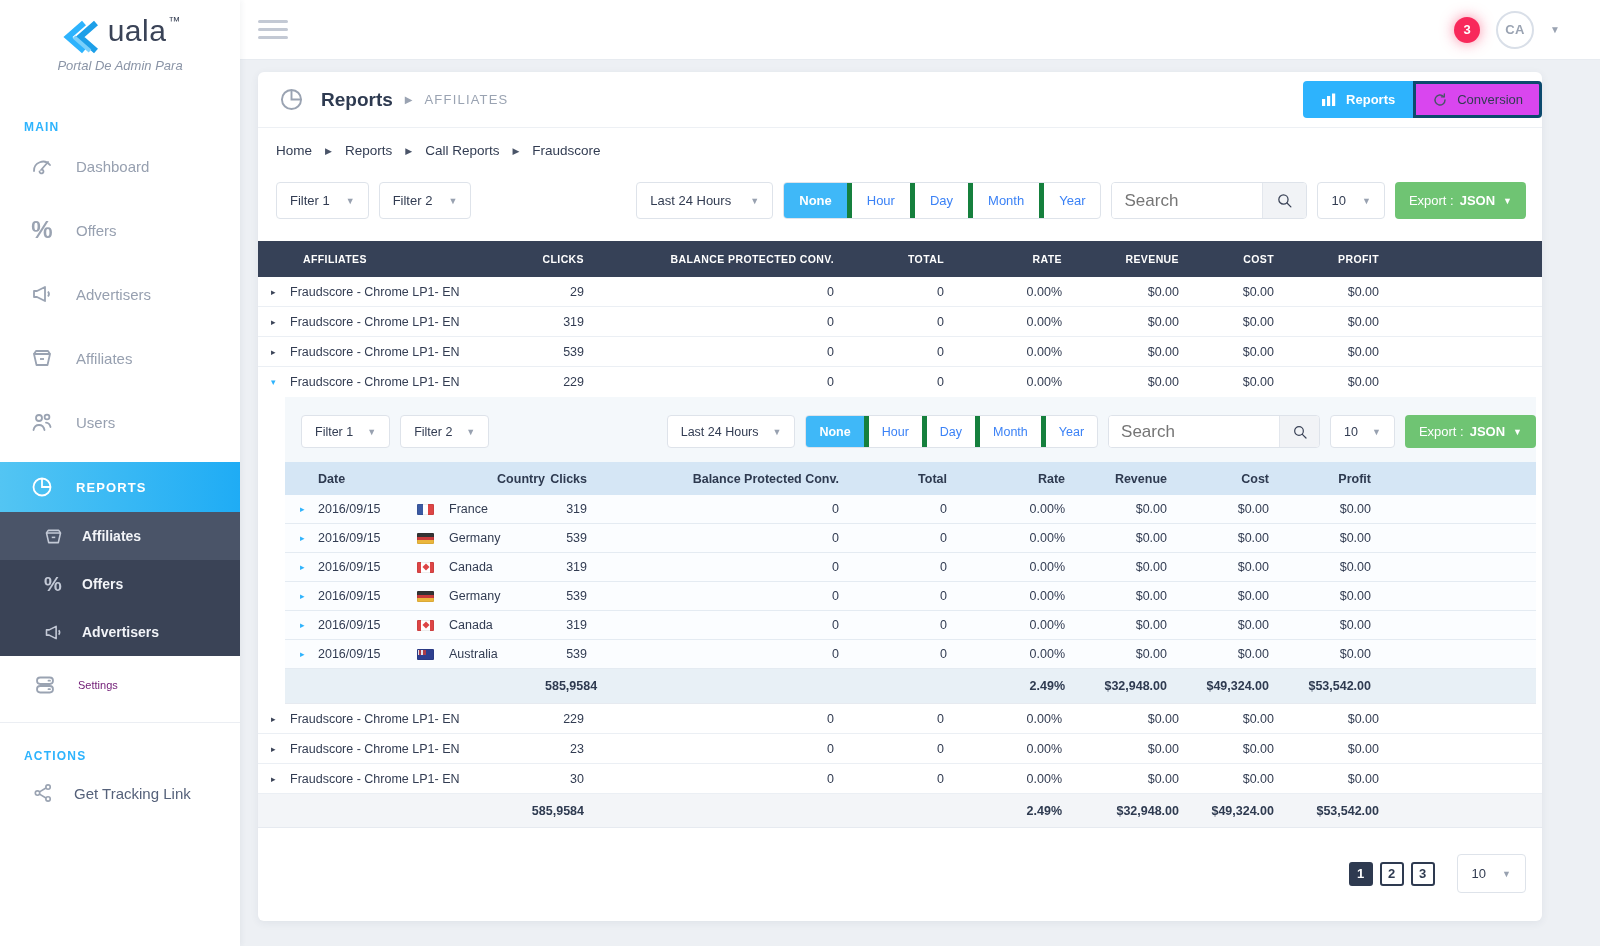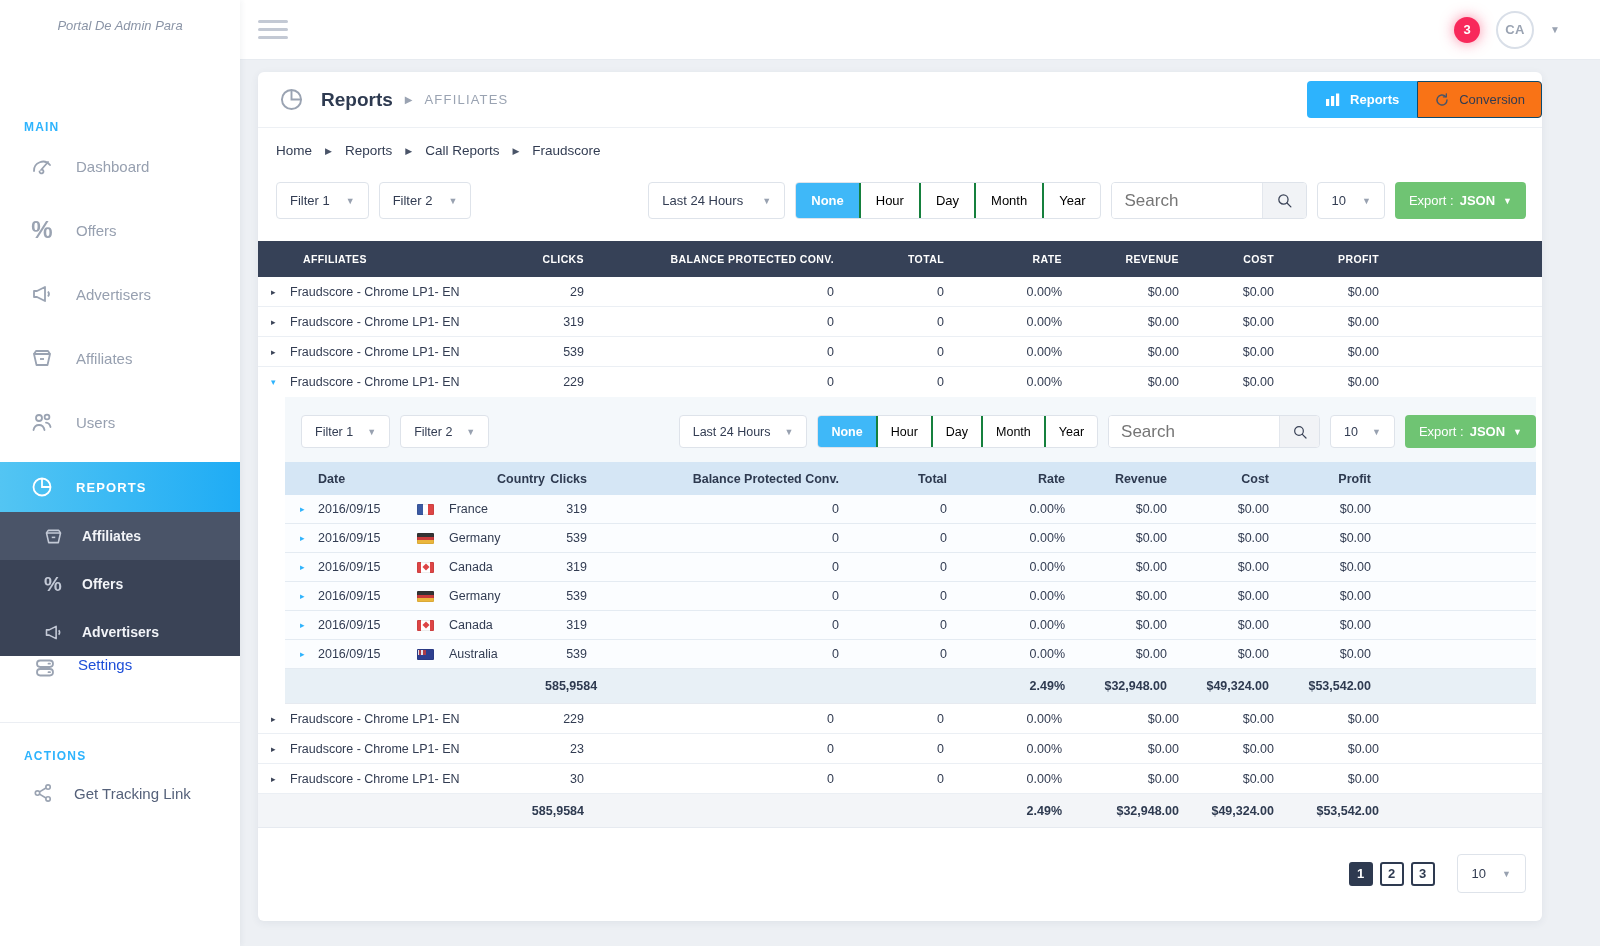--- a/index.html
+++ b/index.html
@@ -20,21 +20,21 @@
   .side-section { color:#2DB3FD; font-size:12px; font-weight:bold; letter-spacing:1.2px; padding-left:24px; margin-top:20px; }
   .nav-item { height:64px; display:flex; align-items:center; gap:21px; padding-left:29px; color:#97A0B0; font-size:15px; cursor:pointer; }
   .nav-item .ic { width:26px; display:flex; justify-content:center; color:#9AA3B2; }
   .nav-reports { margin-top:8px; height:50px; display:flex; align-items:center; gap:21px; padding-left:29px;
     background:linear-gradient(90deg,#53C5F3,#1FACF5); color:#fff; font-size:13px; font-weight:bold; letter-spacing:1.1px; cursor:pointer; }
   .nav-reports .ic { width:26px; display:flex; justify-content:center; color:#fff; }
   .submenu { background:#3A4356; }
   .sub-item { height:48px; display:flex; align-items:center; gap:17px; padding-left:41px; color:#F2F4F8; font-size:14px; font-weight:600; cursor:pointer; }
   .sub-item .ic { width:24px; display:flex; justify-content:center; color:#C3C9D6; }
   .sub-item.current { background:#4A5468; }
-  .nav-settings { height:58px; display:flex; gap:21px; padding-left:33px; color:#1d4ed8; font-size:15px; cursor:pointer; }
+  .nav-settings { height:58px; display:flex; align-items:center; gap:21px; padding-left:33px; color:#701a75; font-size:11px; cursor:pointer; }
   .nav-settings .ic { width:24px; display:flex; justify-content:center; color:#9AA3B2; }
   .side-divider { border-top:1px solid #EBEEF3; margin-top:8px; }
   .actions-label { margin-top:26px; }
   .nav-track { height:60px; display:flex; align-items:center; gap:19px; padding-left:31px; color:#55617A; font-size:15px; cursor:pointer; }
   .nav-track .ic { width:24px; display:flex; justify-content:center; color:#9AA3B2; }
   
   .mainwrap { flex:1; display:flex; flex-direction:column; }
   .topbar { height:60px; background:#fff; border-bottom:1px solid #E7EBF0; display:flex; align-items:center; padding:0 40px 0 18px; }
   .burger { width:30px; cursor:pointer; }
   .burger div { height:3px; background:#C3C9D4; border-radius:2px; margin:5px 0; }
@@ -48,34 +48,34 @@
   .card { background:#fff; border-radius:6px; box-shadow:0 2px 8px rgba(40,55,80,.07); padding-bottom:28px; }
   
   .card-head { height:56px; display:flex; align-items:center; padding:0 0 0 20px; border-bottom:1px solid #EDF0F4; }
   .card-head .pie { color:#9AA3B2; margin-right:16px; }
   .page-title { font-size:19px; font-weight:bold; color:#2E3A50; }
   .crumb-sep { color:#9AA3B2; font-size:10px; margin:0 12px; }
   .page-section { font-size:13px; color:#9AA3B2; letter-spacing:1.2px; }
   .toggle { margin-left:auto; display:flex; height:37px; }
   .tg-reports { background:#2DB3FD; color:#fff; font-weight:bold; font-size:13px; display:flex; align-items:center; gap:9px;
     padding:0 18px; border-radius:4px 0 0 4px; cursor:pointer; }
-  .tg-conv { background:#f97316; border:1px solid #0c4a6e; color:#323C52; font-size:13px; display:flex; align-items:center; gap:9px;
+  .tg-conv { background:#d946ef; border:3px solid #0c4a6e; color:#323C52; font-size:13px; display:flex; align-items:center; gap:9px;
     padding:0 16px; border-radius:0 4px 4px 0; cursor:pointer; }
   
   .breadcrumb { display:flex; align-items:center; gap:13px; padding:15px 16px 0 18px; font-size:13.5px; color:#323C52; }
   .breadcrumb .sep { color:#4A5468; font-size:9px; }
   .breadcrumb span[data-bind] { cursor:pointer; }
   
   .toolbar { display:flex; align-items:center; gap:10px; padding:24px 0 0 18px; }
   .dd { display:flex; align-items:center; gap:16px; border:1px solid #DEE3EA; border-radius:4px; background:#fff;
     height:37px; padding:0 13px; font-size:13px; color:#323C52; cursor:pointer; white-space:nowrap; }
   .dd .dc { color:#98A1B0; font-size:9px; }
   .tb-right { margin-left:auto; display:flex; align-items:center; gap:10px; padding-right:16px; }
   .seg { display:flex; border:1px solid #DEE3EA; border-radius:4px; background:#fff; height:37px; overflow:hidden; }
-  .seg > div { padding:0 15px; display:flex; align-items:center; font-size:13px; color:#000000; border-left:2px solid #15803d; cursor:pointer; }
+  .seg > div { padding:0 15px; display:flex; align-items:center; font-size:13px; color:#3b82f6; border-left:5px solid #15803d; cursor:pointer; }
   .seg > div:first-child { border-left:none; }
   .seg > .active { background:#3FB8F8; color:#fff; font-weight:bold; }
   .search { display:flex; height:37px; border:1px solid #DEE3EA; border-radius:4px; background:#fff; overflow:hidden; width:196px; }
   .search input { border:0; padding:0 12px; flex:1; min-width:0; font-size:17px; color:#323C52; outline:none; font-family:"Liberation Sans",sans-serif; }
   .search .sbtn { width:44px; background:#F1F3F6; border-left:1px solid #E3E7ED; display:flex; align-items:center; justify-content:center; cursor:pointer; color:#3A4357; }
   .export { height:37px; background:#6FC473; border:none; border-radius:4px; color:#fff; display:flex; align-items:center; gap:6px;
     padding:0 14px; font-size:13px; cursor:pointer; font-family:"Liberation Sans",sans-serif; }
   .export b { font-weight:bold; }
   .export .dc { font-size:9px; margin-left:2px; }
   
@@ -120,20 +120,31 @@
     display:flex; align-items:center; justify-content:center; cursor:pointer; background:#fff; }
   .pg.active { background:#2E3A50; color:#fff; }
   .pag .dd { margin-left:22px; height:39px; padding:0 14px; }
   svg { display:block; }
 </style>
 </head>
 <body>
 
 <aside class="sidebar">
   <div class="logo-block">
+    <div class="logo-row">
+      <span class="logo-glyph">
+        <svg width="46" height="34" viewBox="0 0 46 34" fill="none">
+          <path d="M24 3 L8 17 L24 31" stroke="#2DB3FD" stroke-width="6" fill="none"></path>
+          <path d="M36 3 L20 17 L36 31" stroke="#1D9FE8" stroke-width="6" fill="none"></path>
+          <path d="M14 17 L30 31" stroke="#7AD0FB" stroke-width="4" fill="none"></path>
+        </svg>
+      </span>
+      <span class="logo-text" data-bind="brand.logo_text">uala</span>
+      <span class="logo-tm" data-bind="brand.tm">™</span>
+    </div>
     <div class="logo-sub" data-bind="brand.subtitle">Portal De Admin Para</div>
   </div>
 
   <div class="side-section" data-bind="sidebar.section_main">MAIN</div>
 
   <div class="nav-item">
     <span class="ic">
       <svg width="24" height="24" viewBox="0 0 24 24" fill="none" stroke="currentColor" stroke-width="1.8" stroke-linecap="round">
         <path d="M4 17a9 9 0 0 1 16-6"></path>
           <path d="M11 16l7-8"></path>

